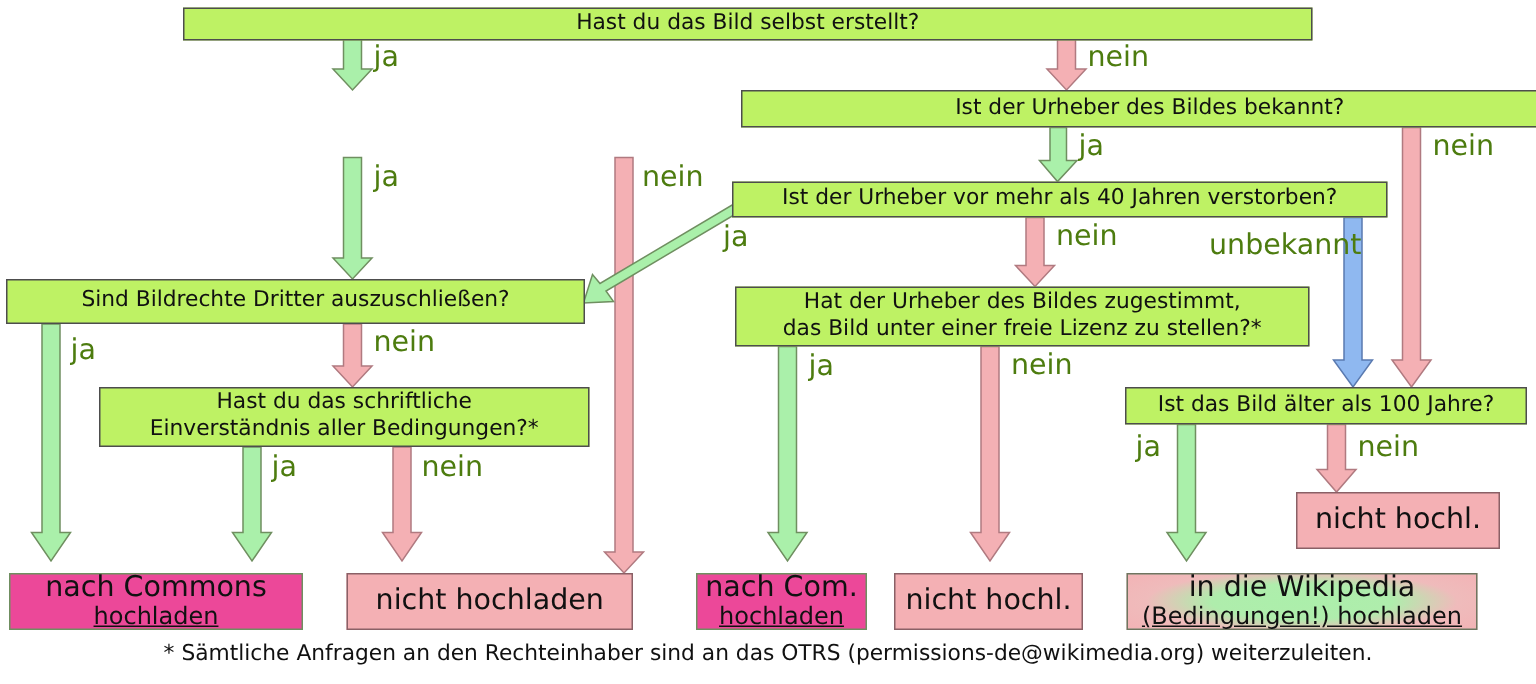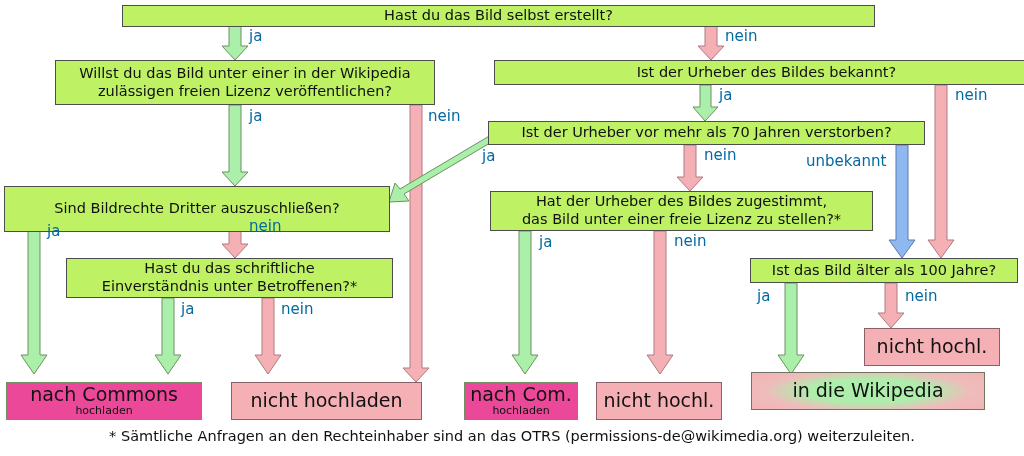--- a/index.html
+++ b/index.html
@@ -46,37 +46,38 @@
     justify-content: center;
     text-align: center;
     color: #111111;
     z-index: 3;
   }
   .terminal .big {
     font-size: 19px;
     line-height: 1.05;
   }
   .terminal .small {
-    font-size: 11px;
+    font-size: 16px;
     line-height: 1.1;
+    text-decoration: underline;
   }
   .terminal.green  { background: #ec4899; border-color: #6f8f60; }
   .terminal.red    { background: #f4b0b4; border-color: #8a6066; }
   .terminal.mixed  {
     background:
       radial-gradient(ellipse 62% 78% at 50% 50%, rgba(170,240,170,0.97) 0%, rgba(170,240,170,0.92) 42%, rgba(244,176,180,0.55) 72%, rgba(244,176,180,0.85) 100%),
       #e9c9c4;
     border-color: #6f7560;
   }
 
   
   .elabel {
     position: absolute;
-    font-size: 15px;
-    color: #0369a1;
+    font-size: 19px;
+    color: #4d7c0f;
     white-space: nowrap;
     z-index: 4;
   }
 
   
   .footnote {
     position: absolute;
     font-size: 14.5px;
     color: #111111;
     white-space: nowrap;
@@ -148,34 +149,32 @@
 
      ja --&gt; in die Wikipedia --&gt;
     <polygon class="arrow-green" points="785,283 797,283 797,355 804,355 791,374 778,355 785,355"></polygon>
 
      nein --&gt; nicht hochl. --&gt;
     <polygon class="arrow-red" points="885,283 897,283 897,313 904,313 891,328 878,313 885,313"></polygon>
   </svg>
 
   <div class="node" style="left:122px; top:5px; width:753px; height:22px;">Hast du das Bild selbst erstellt?</div>
 
-  <div class="node two-line" style="left:55px; top:60px; width:380px; height:45px;">Willst du das Bild unter einer in der Wikipedia
-zulässigen freien Lizenz veröffentlichen?</div>
 
   <div class="node" style="left:494px; top:60px; width:545px; height:25px;">Ist der Urheber des Bildes bekannt?</div>
 
-  <div class="node" style="left:488px; top:121px; width:437px; height:24px;">Ist der Urheber vor mehr als 70 Jahren verstorben?</div>
-
-  <div class="node" style="left:4px; top:186px; width:386px; height:46px;">Sind Bildrechte Dritter auszuschließen?</div>
+  <div class="node" style="left:488px; top:121px; width:437px; height:24px;">Ist der Urheber vor mehr als 40 Jahren verstorben?</div>
+
+  <div class="node" style="left:4px; top:186px; width:386px; height:30px;">Sind Bildrechte Dritter auszuschließen?</div>
 
   <div class="node two-line" style="left:490px; top:191px; width:383px; height:40px;">Hat der Urheber des Bildes zugestimmt,
 das Bild unter einer freie Lizenz zu stellen?*</div>
 
   <div class="node two-line" style="left:66px; top:258px; width:327px; height:40px;">Hast du das schriftliche
-Einverständnis unter Betroffenen?*</div>
+Einverständnis aller Bedingungen?*</div>
 
   <div class="node" style="left:750px; top:258px; width:268px; height:25px;">Ist das Bild älter als 100 Jahre?</div>
 
   <div class="terminal green" style="left:6px; top:382px; width:196px; height:38px;">
     <span class="big">nach Commons</span>
     <span class="small">hochladen</span>
   </div>
 
   <div class="terminal red" style="left:231px; top:382px; width:191px; height:38px;">
     <span class="big">nicht hochladen</span>
@@ -187,22 +186,23 @@
   </div>
 
   <div class="terminal red" style="left:596px; top:382px; width:126px; height:38px;">
     <span class="big">nicht hochl.</span>
   </div>
 
   <div class="terminal red" style="left:864px; top:328px; width:136px; height:38px;">
     <span class="big">nicht hochl.</span>
   </div>
 
-  <div class="terminal mixed" style="left:751px; top:372px; width:234px; height:38px;">
+  <div class="terminal mixed" style="left:751px; top:382px; width:234px; height:38px;">
     <span class="big">in die Wikipedia</span>
+    <span class="small">(Bedingungen!) hochladen</span>
   </div>
 
   <div class="elabel" style="left:249px; top:27px;">ja</div>
 
   <div class="elabel" style="left:725px; top:27px;">nein</div>
 
   <div class="elabel" style="left:249px; top:107px;">ja</div>
 
   <div class="elabel" style="left:428px; top:107px;">nein</div>
 

